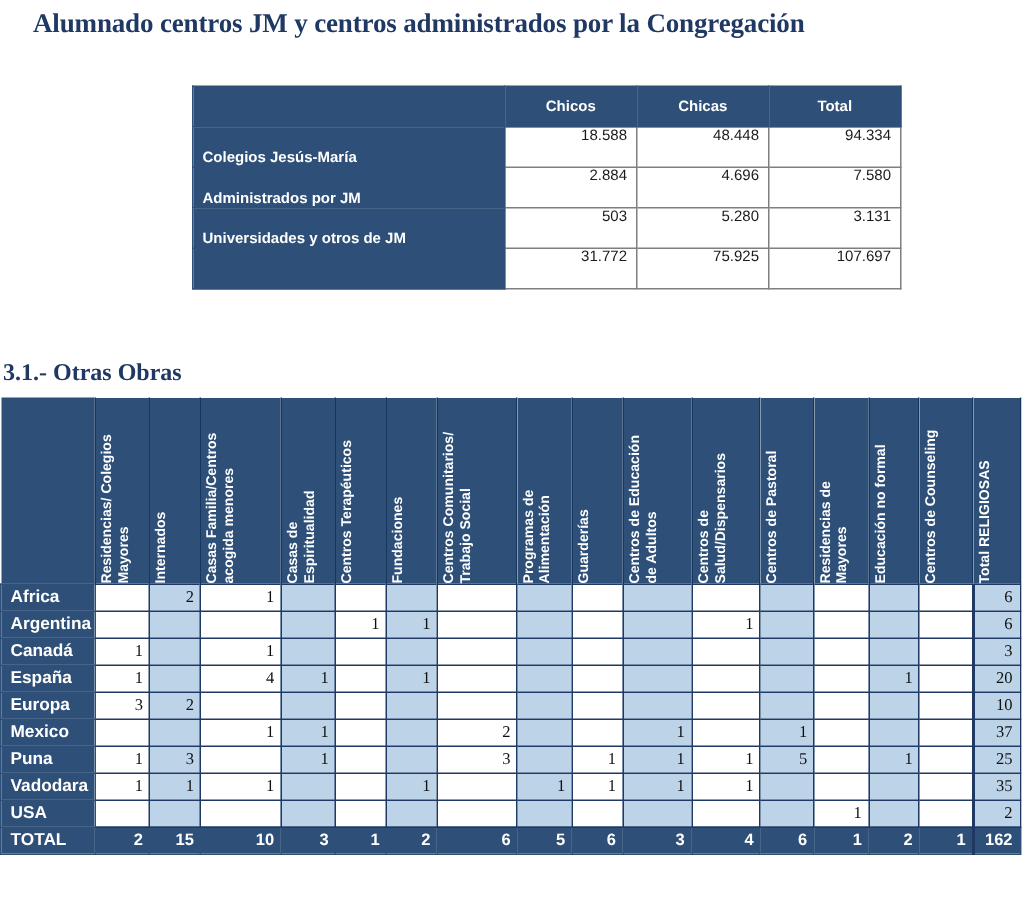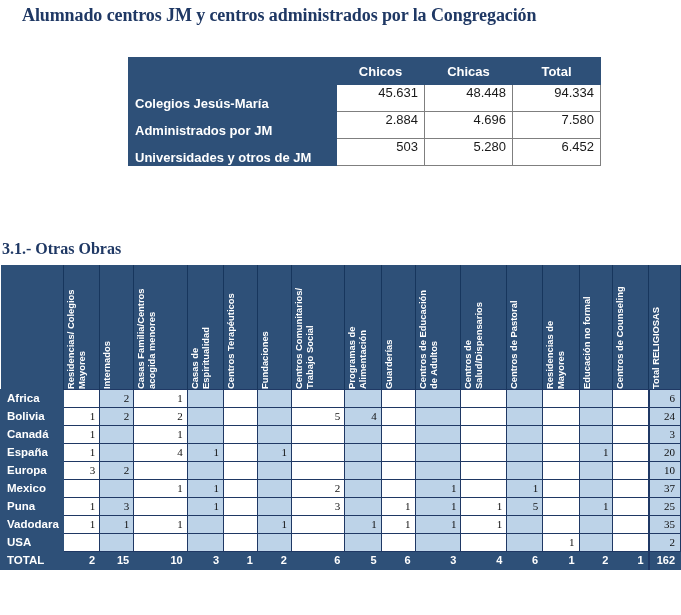--- a/index.html
+++ b/index.html
@@ -19,21 +19,21 @@
     font-family: "Liberation Serif", serif;
     font-weight: bold; font-size: 18px; color: #1F3864;
     letter-spacing: -0.1px;
   }
 
   
   .t1-wrap { position: absolute; left: 128px; top: 57px; }
   table.t1 { border-collapse: collapse; }
   table.t1 td {
     border: 1px solid #7f7f7f;
-    font-size: 13px;
+    font-size: 10px;
     font-family: "Liberation Sans", sans-serif;
     height: 27px;
     padding: 0 6px;
   }
   .t1-hdr-blank { background: #2E5078; border: 1px solid #2E5078 !important; width: 208px; }
   .t1-hdr {
     background: #2E5078; color: #ffffff; font-weight: bold;
     text-align: center; width: 88px;
     border: 1px solid #2E5078 !important;
   }
@@ -144,35 +144,41 @@
         <tr>
           <td class="t1-hdr-blank"></td>
           <td class="t1-hdr">Chicos</td>
           <td class="t1-hdr">Chicas</td>
           <td class="t1-hdr">Total</td>
         </tr>
       </thead>
       <tbody>
         <tr>
           <td class="t1-rowlabel">Colegios Jesús-María</td>
-          <td class="t1-num">45.631</td>
+          <td class="t1-num">18.588</td>
           <td class="t1-num">48.448</td>
           <td class="t1-num">94.334</td>
         </tr>
         <tr>
           <td class="t1-rowlabel">Administrados por  JM</td>
           <td class="t1-num">2.884</td>
           <td class="t1-num">4.696</td>
           <td class="t1-num">7.580</td>
         </tr>
         <tr>
           <td class="t1-rowlabel">Universidades y otros de JM</td>
           <td class="t1-num">503</td>
           <td class="t1-num">5.280</td>
-          <td class="t1-num">6.452</td>
+          <td class="t1-num">3.131</td>
+        </tr>
+        <tr>
+          <td class="t1-rowlabel"></td>
+          <td class="t1-num">31.772</td>
+          <td class="t1-num">75.925</td>
+          <td class="t1-num">107.697</td>
         </tr>
       </tbody>
     </table>
   </div>
 
   <div class="sec-h2">3.1.- Otras Obras</div>
 
   <div class="t2-wrap">
     <table class="t2">
       <thead>
@@ -250,37 +256,37 @@
             <td class="" style="width: 35px;"></td>
             <td class="alt" style="width: 47px;"></td>
             <td class="" style="width: 47px;"></td>
             <td class="alt" style="width: 37px;"></td>
             <td class="" style="width: 37px;"></td>
             <td class="alt" style="width: 35px;"></td>
             <td class="" style="width: 37px;"></td>
             <td class="totcell" style="width: 32px;">6</td>
           </tr>
           <tr>
-            <td class="rowlabel">Bolivia</td>
-            <td class="" style="width: 37px;">1</td>
-            <td class="alt" style="width: 35px;">2</td>
-            <td class="" style="width: 55px;">2</td>
-            <td class="alt" style="width: 37px;"></td>
-            <td class="" style="width: 35px;"></td>
-            <td class="alt" style="width: 35px;"></td>
-            <td class="" style="width: 55px;">5</td>
-            <td class="alt" style="width: 37px;">4</td>
-            <td class="" style="width: 35px;"></td>
-            <td class="alt" style="width: 47px;"></td>
-            <td class="" style="width: 47px;"></td>
-            <td class="alt" style="width: 37px;"></td>
-            <td class="" style="width: 37px;"></td>
-            <td class="alt" style="width: 35px;"></td>
-            <td class="" style="width: 37px;"></td>
-            <td class="totcell" style="width: 32px;">24</td>
+            <td class="rowlabel">Argentina</td>
+            <td class="" style="width: 37px;"></td>
+            <td class="alt" style="width: 35px;"></td>
+            <td class="" style="width: 55px;"></td>
+            <td class="alt" style="width: 37px;"></td>
+            <td class="" style="width: 35px;">1</td>
+            <td class="alt" style="width: 35px;">1</td>
+            <td class="" style="width: 55px;"></td>
+            <td class="alt" style="width: 37px;"></td>
+            <td class="" style="width: 35px;"></td>
+            <td class="alt" style="width: 47px;"></td>
+            <td class="" style="width: 47px;">1</td>
+            <td class="alt" style="width: 37px;"></td>
+            <td class="" style="width: 37px;"></td>
+            <td class="alt" style="width: 35px;"></td>
+            <td class="" style="width: 37px;"></td>
+            <td class="totcell" style="width: 32px;">6</td>
           </tr>
           <tr>
             <td class="rowlabel">Canadá</td>
             <td class="" style="width: 37px;">1</td>
             <td class="alt" style="width: 35px;"></td>
             <td class="" style="width: 55px;">1</td>
             <td class="alt" style="width: 37px;"></td>
             <td class="" style="width: 35px;"></td>
             <td class="alt" style="width: 35px;"></td>
             <td class="" style="width: 55px;"></td>

